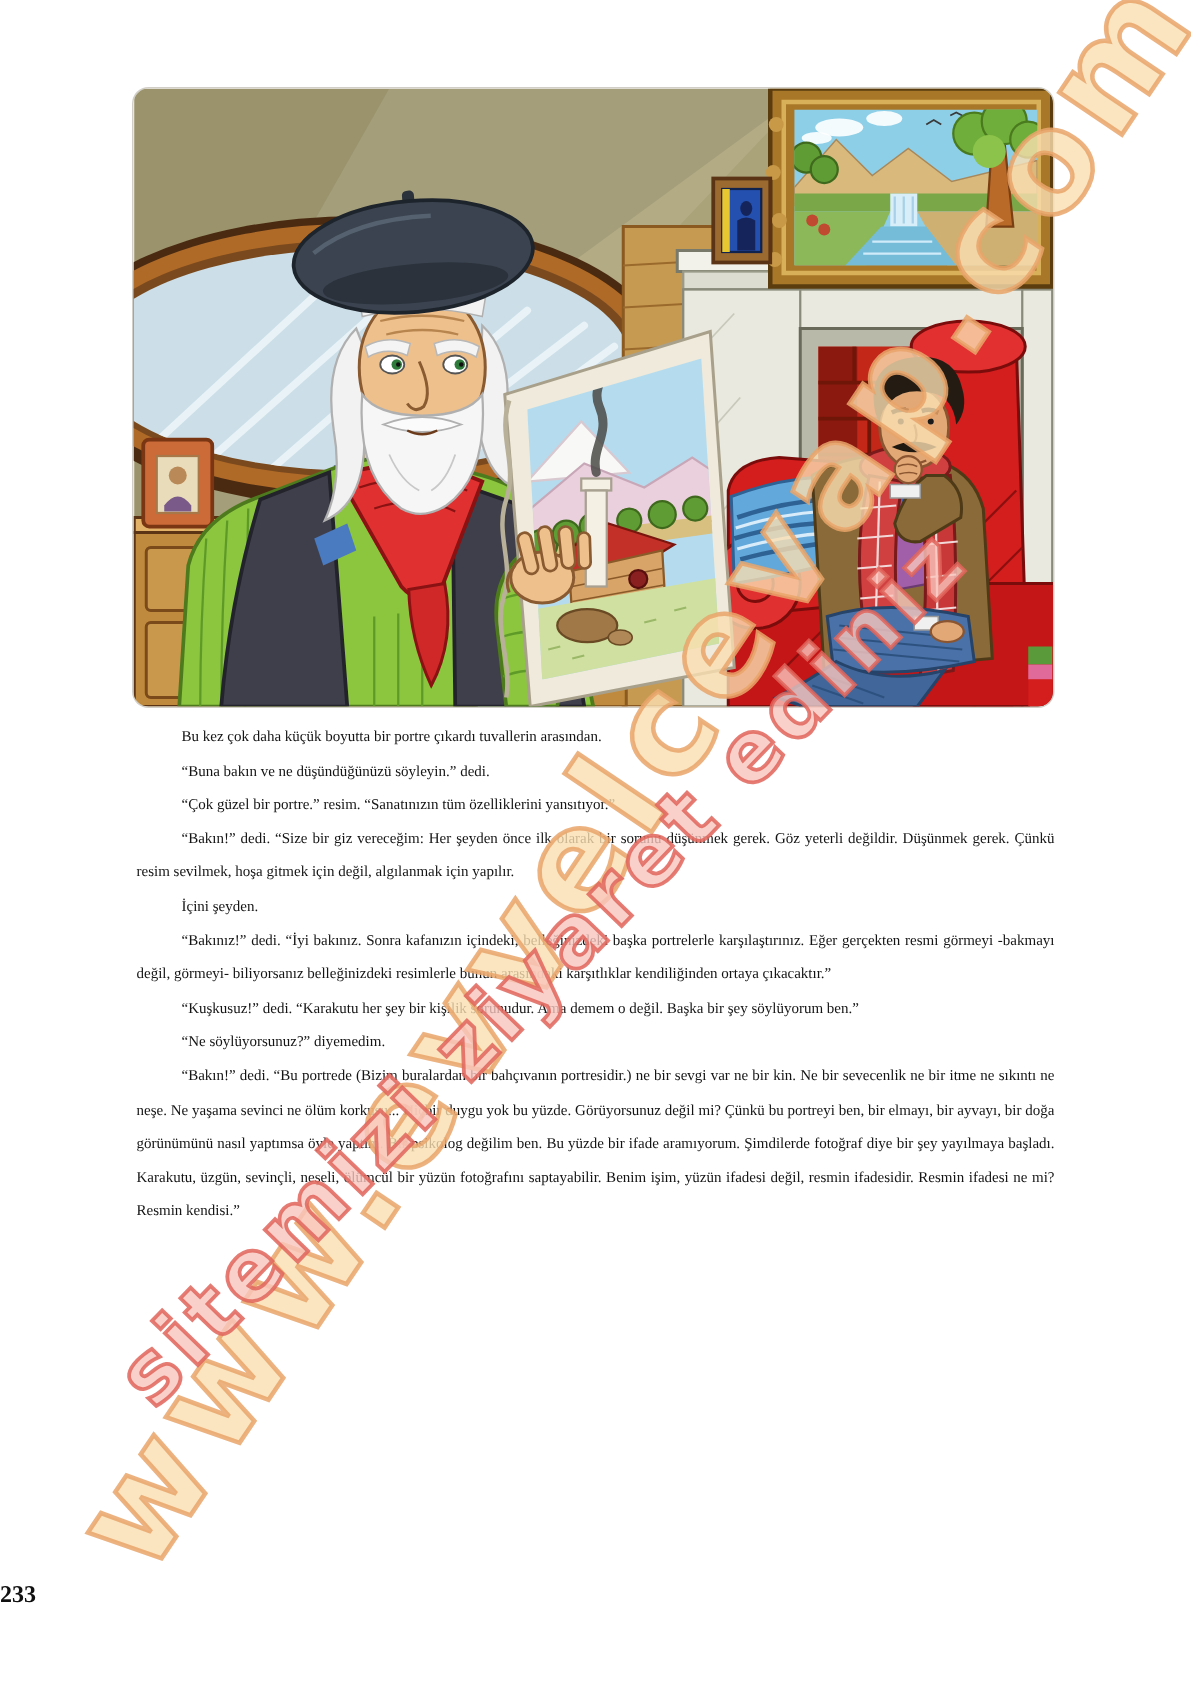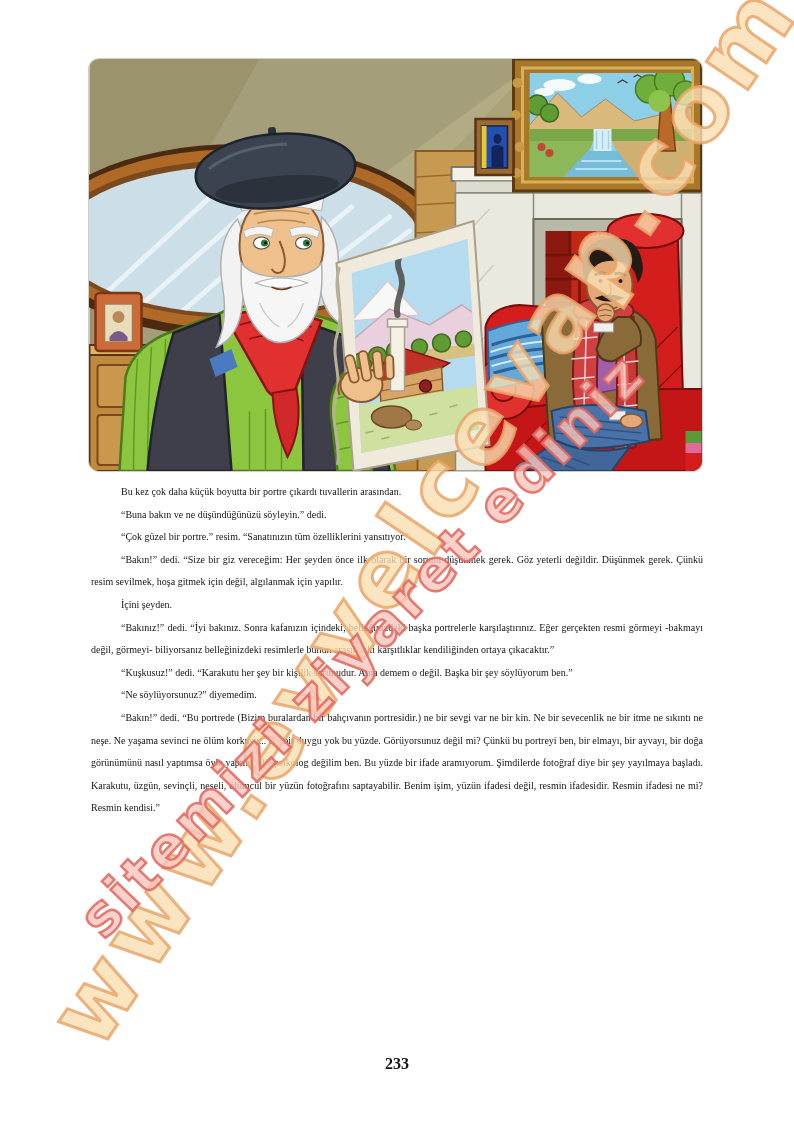--- a/index.html
+++ b/index.html
@@ -4,21 +4,21 @@
 <style>
   html,body{margin:0;padding:0;background:#ffffff;}
   .page{position:relative;width:794px;height:1123px;background:#ffffff;overflow:hidden;
         font-family:"Liberation Serif",serif;}
   .illustration{position:absolute;left:89px;top:59px;width:613px;height:412px;
         border-radius:10px;overflow:hidden;box-shadow:0 0 0 1px rgba(120,115,95,.35);}
   .illustration svg{display:block;}
   .story{position:absolute;left:91px;top:481px;width:612px;
         font-size:10px;line-height:22.6px;color:#141414;text-align:justify;}
   .story p{margin:0;text-indent:30px;}
-  .pagenum{position:absolute;left:0;top:1055px;width:794px;text-align:center;
+  .pagenum{position:absolute;left:0;top:1055px;width:794px;text-align:left;
         font-weight:bold;font-size:16px;color:#111;}
   .wm{position:absolute;pointer-events:none;white-space:nowrap;z-index:50;
       font-family:"DejaVu Sans",sans-serif;font-weight:bold;transform-origin:0 0;}
   .wm1{left:28px;top:1005px;font-size:92px;letter-spacing:8px;transform:rotate(-56deg);
        color:rgba(250,222,178,0.80);-webkit-text-stroke:3px rgba(233,164,106,0.85);}
   .wm2{left:66px;top:905px;font-size:56px;letter-spacing:4px;transform:rotate(-46deg);
        color:rgba(249,197,189,0.80);-webkit-text-stroke:2.5px rgba(224,101,92,0.85);}
 </style>
 </head>
 <body>

